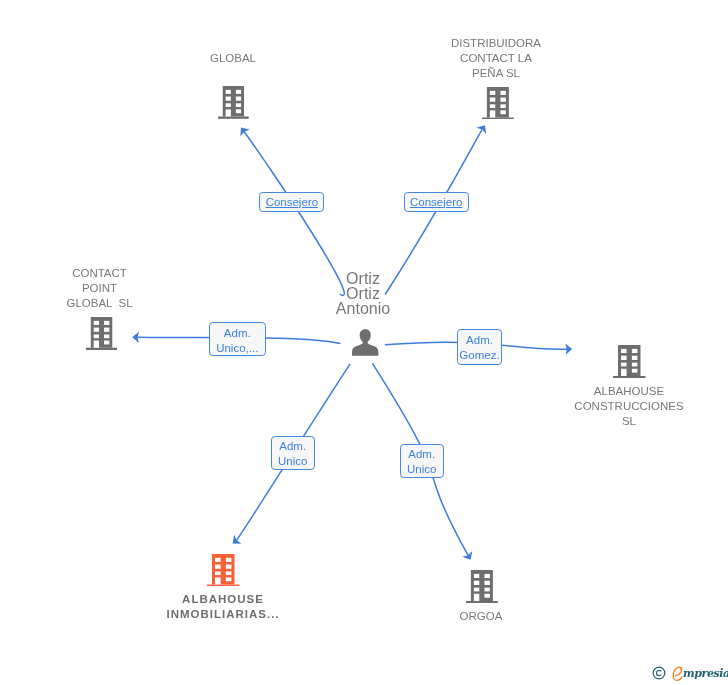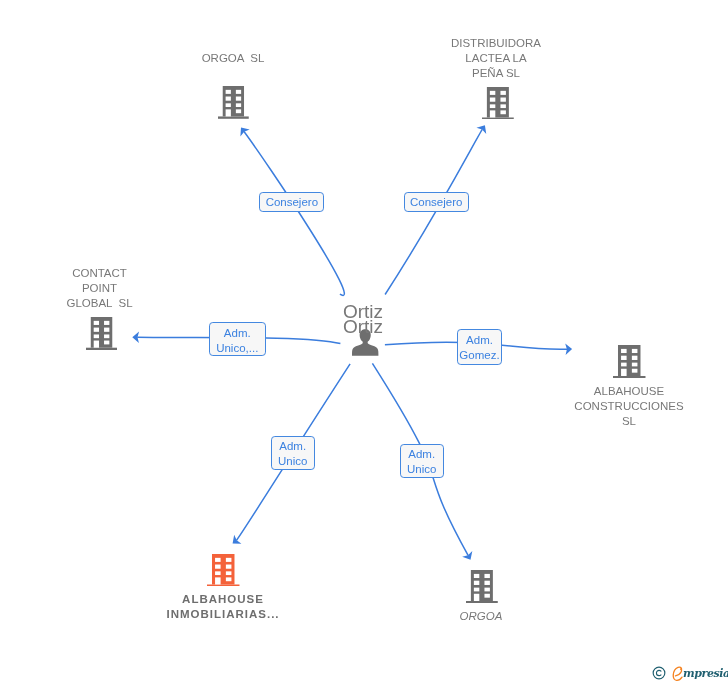--- a/index.html
+++ b/index.html
@@ -4,27 +4,27 @@
 <style>
   html,body{margin:0;padding:0;background:#ffffff;}
   body{width:728px;height:685px;font-family:"Liberation Sans",sans-serif;overflow:hidden;}
   #stage{position:relative;width:728px;height:685px;background:#ffffff;}
   svg#edges{position:absolute;left:0;top:0;width:728px;height:685px;}
   svg#edges .ed{fill:none;stroke:#3b7ddd;stroke-width:1.5;}
   svg#edges .ah{fill:#3b7ddd;stroke:none;}
   .icon{position:absolute;}
   .nlabel{position:absolute;text-align:center;color:#787878;font-size:11.5px;line-height:15px;}
   .nlabel.bold{font-weight:bold;color:#6e6e6e;letter-spacing:1.0px;}
-  .nlabel.person{font-size:19px;line-height:15.3px;margin-top:33px;}
+  .nlabel.person{font-size:16px;line-height:15.3px;}
   .nlabel div{white-space:pre;}
   .rel{position:absolute;box-sizing:border-box;border:1.3px solid #4488e0;border-radius:3.8px;padding-top:3px;
        background:#f7f7f7;color:#3c82e0;font-size:11.5px;
        display:flex;flex-direction:column;align-items:center;justify-content:center;}
   .rel div{line-height:15px;white-space:nowrap;}
-  .rel.one{padding-top:0px;}
+  .rel.one{padding-top:0px;text-decoration:underline;}
   .rel.one div{line-height:14px;}
   #watermark{position:absolute;display:flex;align-items:center;}
   .wm-rest{color:#1f5f70;font-family:"DejaVu Serif",serif;font-style:italic;font-size:11px;line-height:1;font-weight:bold;letter-spacing:-0.4px;}
 </style>
 </head>
 <body>
 
 <div id="stage">
   <svg id="edges" viewBox="0 0 728 685">
     <path class="ed" d="M 243.96 131.55 C 264.01 158.29 366.84 310.48 339.90 294.20"></path>
@@ -109,46 +109,47 @@
       <rect x="58.10" y="33.67" width="17.11" height="13.47" fill="#fff"></rect>
       <rect x="24.79" y="55.52" width="17.11" height="11.81" fill="#fff"></rect>
       <rect x="58.10" y="55.52" width="17.11" height="11.81" fill="#fff"></rect>
       <rect x="24.79" y="74.85" width="17.11" height="22.74" fill="#fff"></rect>
       <rect x="58.10" y="74.85" width="17.11" height="12.28" fill="#fff"></rect>
     </svg>
   <svg class="icon" style="left:352.40px;top:328.80px;width:26.80px;height:27.00px" viewBox="0 0 100 100">
     <path fill="#6e6e6e" d="M49.5 0.5 C38.5 0.5 28.5 7.5 28.5 21.5 C28.5 27.5 30.0 34.0 32.6 39.0 C34.4 42.5 36.8 45.2 39.4 46.6 C40.4 49.2 40.6 51.5 39.6 53.2 C38.0 55.9 33.0 57.8 26.0 60.2 C18.0 62.9 10.5 65.4 6.0 69.5 C2.5 72.7 1.0 77.5 0.4 83.0 C0.1 86.2 0.0 90.5 0.0 94.0 L0.0 99.5 L98.5 99.5 L98.5 94.0 C98.5 90.5 98.4 86.2 98.1 83.0 C97.5 77.5 96.0 72.7 92.5 69.5 C88.0 65.4 80.5 62.9 72.5 60.2 C65.5 57.8 60.5 55.9 58.9 53.2 C57.9 51.5 58.1 49.2 59.1 46.6 C61.7 45.2 64.1 42.5 65.9 39.0 C68.5 34.0 70.0 27.5 70.0 21.5 C70.0 7.5 60.5 0.5 49.5 0.5 Z"></path>
   </svg>
   <div class="nlabel" style="left:103.0px;top:50.5px;width:260px;">
-    <div>ORGOA  SL</div>
+    <div>GLOBAL</div>
   </div>
   <div class="nlabel" style="left:366.0px;top:35.5px;width:260px;">
     <div>DISTRIBUIDORA</div>
-    <div>LACTEA LA</div>
+    <div>CONTACT LA</div>
     <div>PEÑA SL</div>
   </div>
   <div class="nlabel" style="left:-30.5px;top:265.5px;width:260px;">
     <div>CONTACT</div>
     <div>POINT</div>
     <div>GLOBAL  SL</div>
   </div>
   <div class="nlabel person" style="left:233.0px;top:270.5px;width:260px;">
     <div>Ortiz</div>
     <div>Ortiz</div>
+    <div>Antonio</div>
   </div>
   <div class="nlabel" style="left:499.0px;top:384.0px;width:260px;">
     <div>ALBAHOUSE</div>
     <div>CONSTRUCCIONES</div>
     <div>SL</div>
   </div>
   <div class="nlabel bold" style="left:93.0px;top:592.0px;width:260px;">
     <div>ALBAHOUSE</div>
     <div>INMOBILIARIAS...</div>
   </div>
-  <div class="nlabel" style="left:351.0px;top:609.0px;width:260px;font-style:italic;">
+  <div class="nlabel" style="left:351.0px;top:609.0px;width:260px;">
     <div>ORGOA</div>
   </div>
   <div class="rel one" style="left:259.2px;top:191.5px;width:65.3px;height:20.2px;">
     <div>Consejero</div>
   </div>
   <div class="rel one" style="left:403.5px;top:191.5px;width:65.3px;height:20.2px;">
     <div>Consejero</div>
   </div>
   <div class="rel" style="left:208.7px;top:321.7px;width:57.1px;height:34.7px;">
     <div>Adm.</div>

